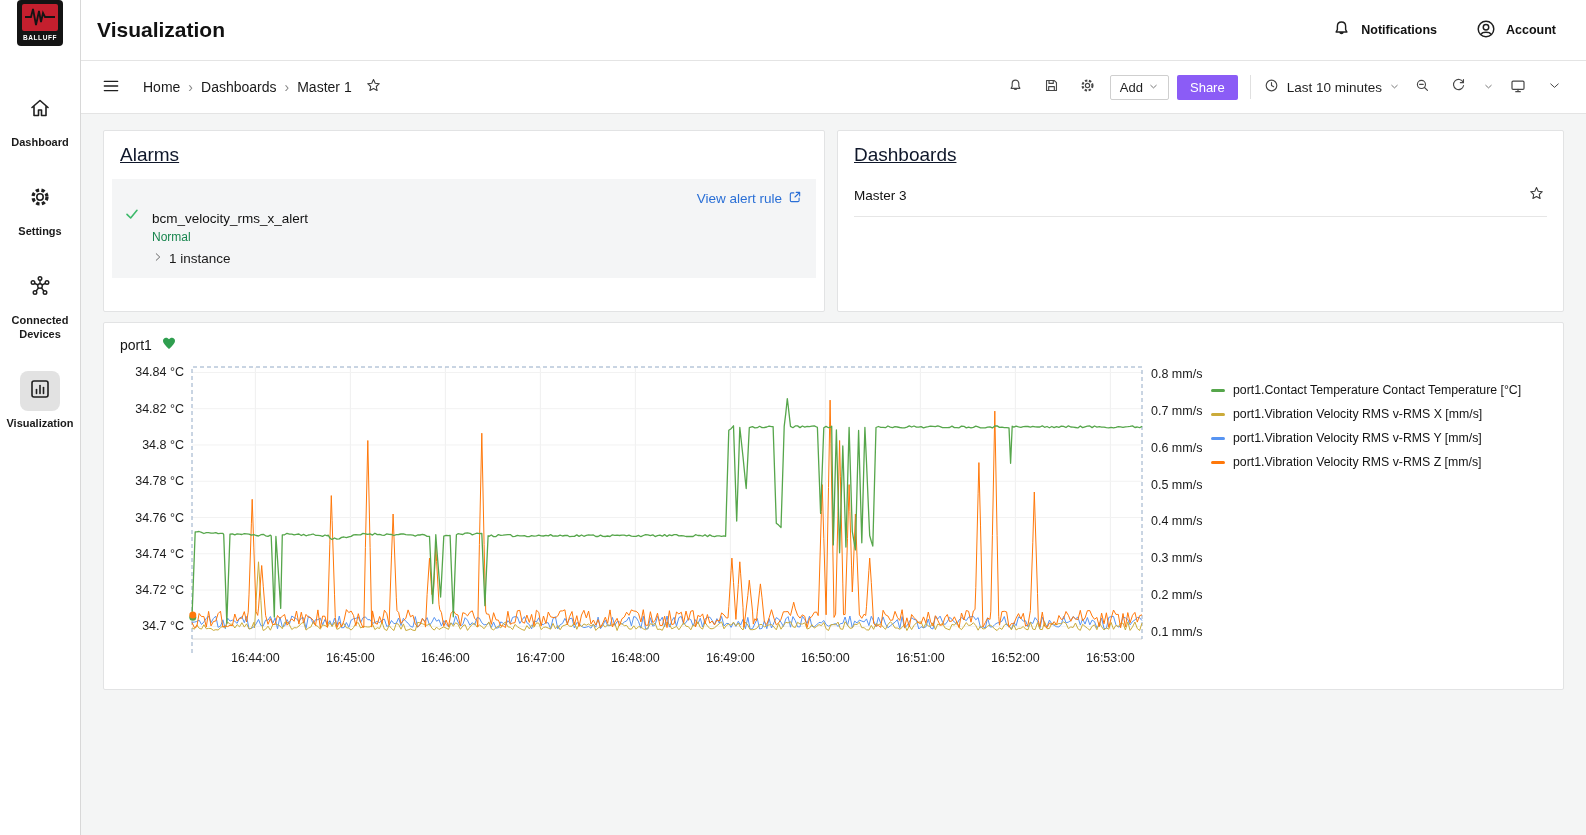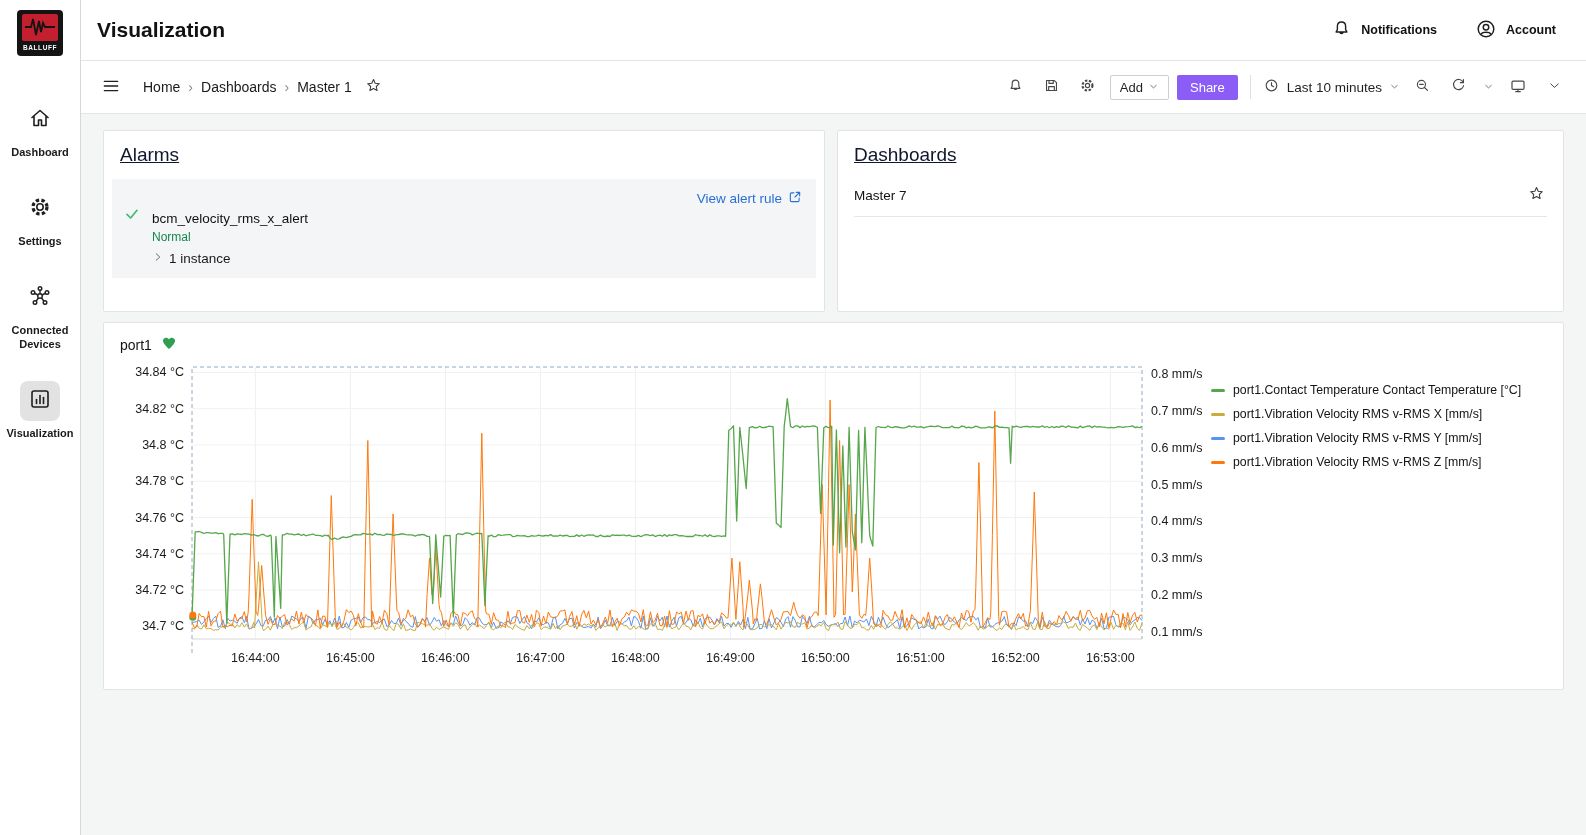--- a/index.html
+++ b/index.html
@@ -1,20 +1,20 @@
 <!DOCTYPE html>
 <html><head>
 <meta charset="utf-8">
 <style>
   * { box-sizing: border-box; margin: 0; padding: 0; }
   html,body { width:1586px; height:835px; overflow:hidden; }
   body { font-family:"Liberation Sans", sans-serif; background:#fff; color:#1a1a1a; display:flex; }
 
   
-  .sidebar { width:81px; flex:0 0 81px; background:#fff; border-right:1px solid #d8d8d8; display:flex; flex-direction:column; align-items:center; padding-top:10px; }
+  .sidebar { width:81px; flex:0 0 81px; background:#fff; border-right:1px solid #d8d8d8; display:flex; flex-direction:column; align-items:center; }
   .logo { margin-bottom:40px; }
   .nav-item { display:flex; flex-direction:column; align-items:center; margin-bottom:30px; cursor:pointer; width:78px; }
   .nav-item .nav-icon { width:40px; height:40px; display:flex; align-items:center; justify-content:center; border-radius:8px; }
   .nav-item.active .nav-icon { background:#e2e2e2; }
   .nav-label { font-size:11px; font-weight:700; color:#1a1a1a; text-align:center; margin-top:6px; line-height:1.2; }
 
   
   .main { flex:1; display:flex; flex-direction:column; min-width:0; }
 
   .app-header { height:60px; display:flex; align-items:center; padding:0 30px 0 16px; background:#fff; }
@@ -315,21 +315,21 @@
                 <path class="stroke-blue" stroke-width="1.8" d="M14 4 H20 V10 M20 4 L12 12"></path>
               </svg>
             </span>
           </button>
         </div>
       </section>
 
       <section class="panel dash-panel">
         <div class="panel-title">Dashboards</div>
         <div class="dash-item">
-          <span>Master 7</span>
+          <span>Master 3</span>
           <span class="star">
             <svg width="17" height="17" viewBox="0 0 24 24">
                 <path d="M12 3.6 L14.4 8.9 L20.2 9.5 L15.9 13.4 L17.1 19.1 L12 16.2 L6.9 19.1 L8.1 13.4 L3.8 9.5 L9.6 8.9 Z" fill="none" stroke="#3a3a3a" stroke-width="1.5" stroke-linejoin="round"></path>
               </svg>
           </span>
         </div>
       </section>
     </div>
 
     <section class="panel chart-panel">

